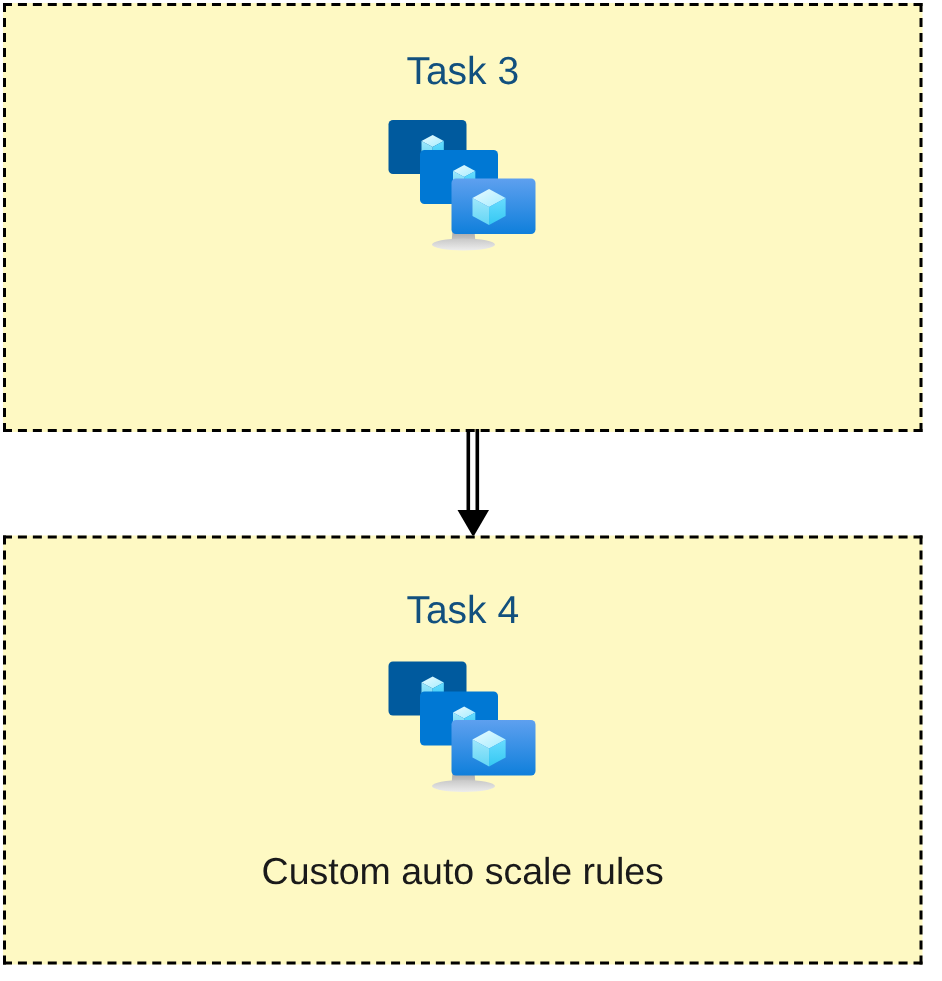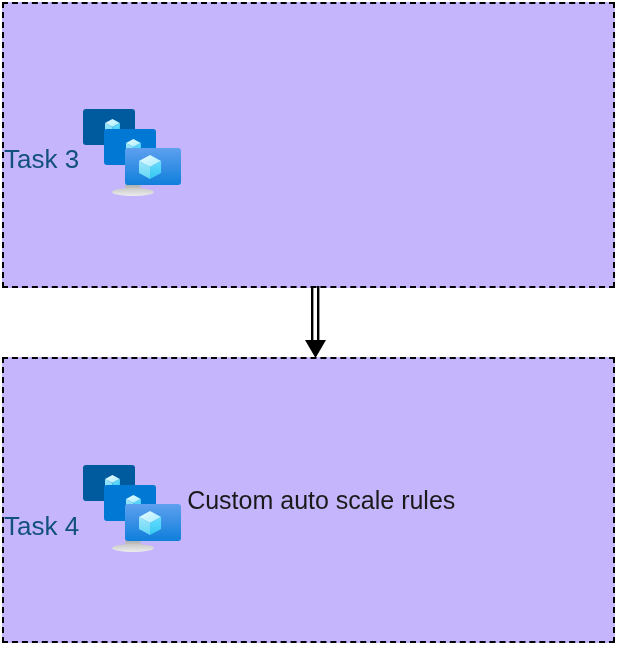--- a/index.html
+++ b/index.html
@@ -21,24 +21,24 @@
     left: 0;
     top: 0;
     width: 628px;
     height: 654px;
   }
 
   
   .task-box {
     position: absolute;
     box-sizing: border-box;
-    background: #c4b5fd;
+    background: #fef9c3;
     border: 2px dashed #000000;
     display: flex;
-    flex-direction: row;
+    flex-direction: column;
     align-items: center;
   }
   #box-task-3 {
     left: 2px;
     top: 2px;
     width: 613px;
     height: 286px;
   }
   #box-task-4 {
     left: 2px;
@@ -48,33 +48,33 @@
   }
 
   .task-title {
     color: #12507e;
     font-size: 26px;
     line-height: 30px;
     text-align: center;
     white-space: nowrap;
   }
   #box-task-3 .task-title { margin-top: 28px; }
-  #box-task-4 .task-title { margin-top: 52px; }
+  #box-task-4 .task-title { margin-top: 32px; }
 
   .task-caption {
     color: #1a1a1a;
     font-size: 25px;
     line-height: 33px;
     text-align: center;
     white-space: nowrap;
   }
   .caption-block { text-align: center; }
 
   #box-task-3 .caption-block { margin-top: 16px; }
-  #box-task-4 .caption-block { }
+  #box-task-4 .caption-block { margin-top: 34px; }
 
   
   .vmss-icon {
     position: relative;
     width: 108px;
     height: 96px;
   }
   #box-task-3 .vmss-icon { margin-top: 12px; }
   #box-task-4 .vmss-icon { margin-top: 14px; }
 

